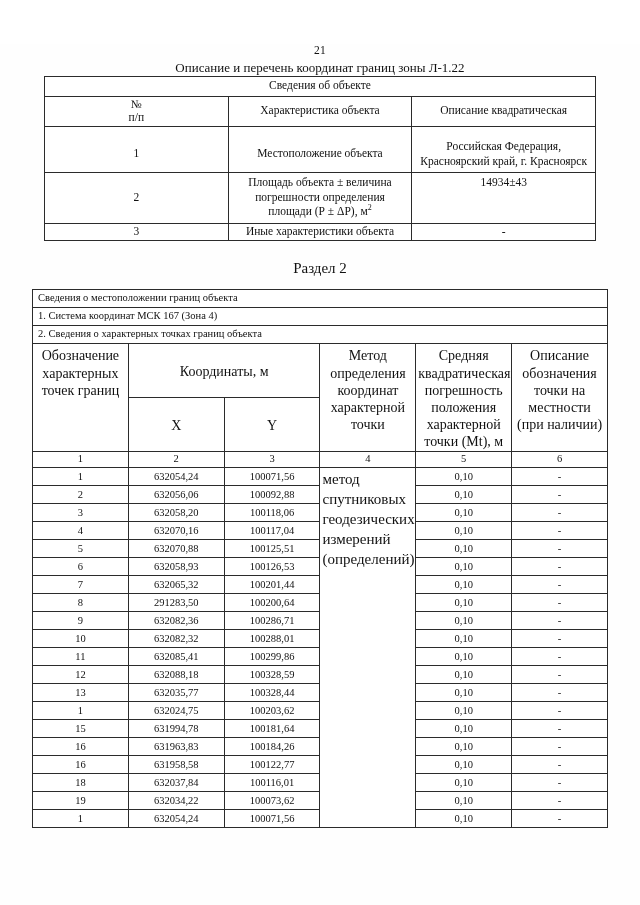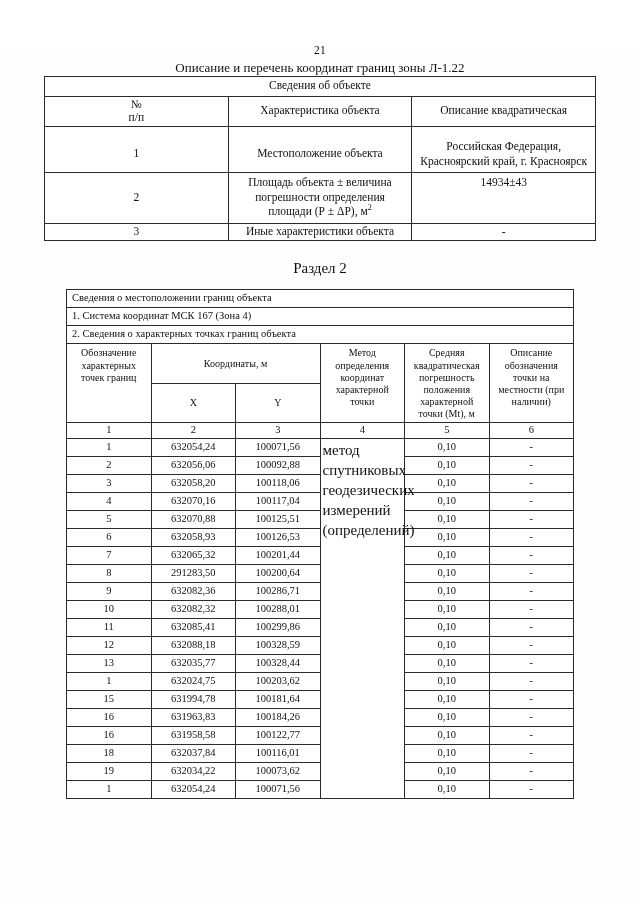--- a/index.html
+++ b/index.html
@@ -68,35 +68,35 @@
   .t1 .t1-caption { padding: 2px 2px 3px; }
   .t1 .c-num   { width: 60px; }
   .t1 .c-char  { width: 210px; }
   .t1 .c-desc  { width: 236px; }
   .t1 .row-loc td { padding-top: 12px; padding-bottom: 3px; }
   .t1 .cell-multiline { line-height: 1.30; padding: 2px 6px 4px; }
   sup { font-size: 8px; vertical-align: super; line-height: 0; }
 
   
   .t2 {
-    width: 508px;
+    width: 576px;
     margin: 12px auto;
     font-size: 10.5px;
   }
   .t2 td { text-align: center; line-height: 1.16; }
   .t2 .lead {
     text-align: left;
     padding: 2px 3px 3px 5px;
     font-size: 10.5px;
   }
   .t2 .hdr {
     vertical-align: top;
     padding-top: 3px;
     line-height: 1.22;
-    font-size: 10px;
+    font-size: 14px;
   }
   .t2 .hdr-mid { vertical-align: middle; }
   .t2 .numrow td { padding: 1px 2px 2px; }
   .t2 .datarow td { padding: 1px 2px 1px; height: 15px; }
   .t2 .method-cell {
     text-align: left;
     vertical-align: top;
     padding: 2px 3px 2px 5px;
     line-height: 1.34;
     font-size: 15px;

